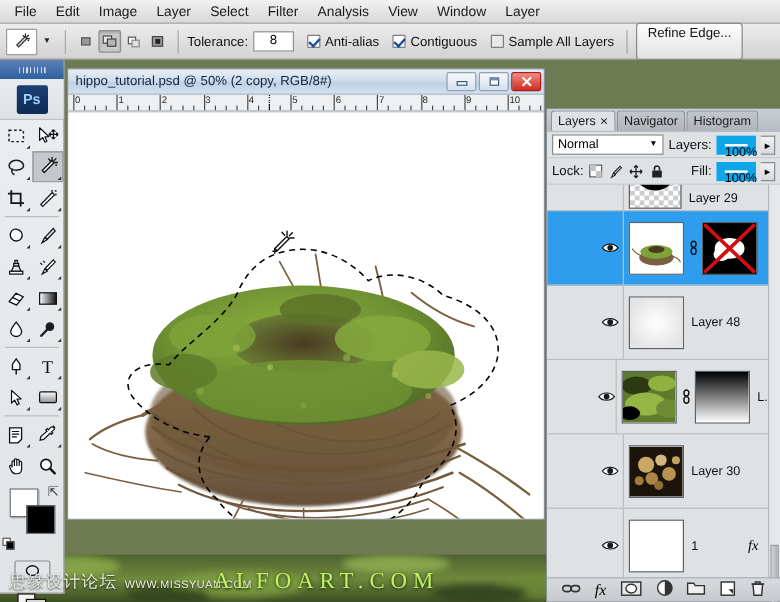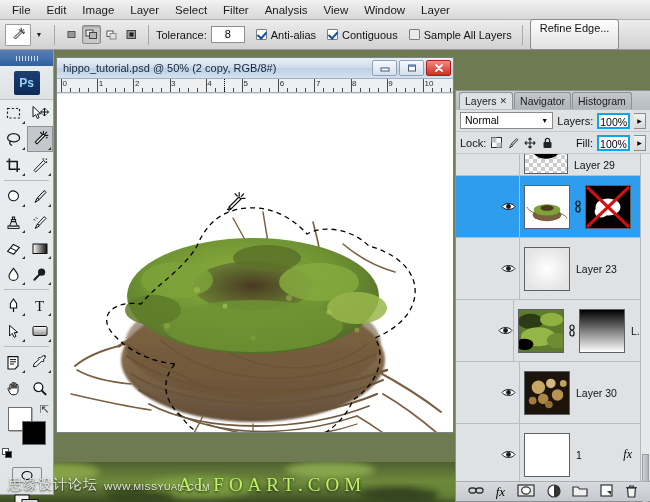--- a/index.html
+++ b/index.html
@@ -192,21 +192,21 @@
     padding: 0 4px; gap: 4px; border-bottom: 1px solid #c4c8cc;
     background: #dfe2e5;
   }
   .blend-select {
     width: 94px; height: 17px; background: #fff; border: 1px solid #8b8b8b;
     font-size: 10.5px; line-height: 15px; padding-left: 4px; color: #000;
     display: flex; align-items: center; position: relative;
   }
   .blend-select .ar { position: absolute; right: 4px; font-size: 7px; }
   .pct {
-    width: 33px; height: 16px; background: #fff; border: 2px solid #0ea5e9;
+    width: 33px; height: 16px; background: #fff; border: 7px solid #0ea5e9;
     font-size: 10.5px; text-align: center; line-height: 14px;
   }
   .mini-arrow {
     width: 12px; height: 16px; border: 1px solid #8b8b8b; border-left: none;
     background: linear-gradient(180deg,#f2f2f2,#d9d9d9);
     display: flex; align-items: center; justify-content: center; font-size: 6px;
   }
   .locks { display: flex; align-items: center; gap: 5px; }
   .lock-ic { width: 12px; height: 12px; display: flex; align-items: center;
     justify-content: center; }
@@ -885,21 +885,21 @@
               <defs>
                   <radialGradient id="wg" cx=".5" cy=".5" r=".55">
                 <stop offset="0" stop-color="#fff"></stop>
                     <stop offset="1" stop-color="#e4e4e4"></stop>
               </radialGradient>
                 </defs>
               <rect width="46" height="44" fill="url(#wg)"></rect>
             </svg>
           </div>
         </div>
-        <span class="lname">Layer 23</span>
+        <span class="lname">Layer 48</span>
       </div>
 
       <div class="lrow">
         <div class="eye-cell">
           <svg width="15" height="11" viewBox="0 0 15 11">
             <path d="M1 5.5 C4 1.5 11 1.5 14 5.5 C11 9.5 4 9.5 1 5.5 Z" fill="#fff" stroke="#1a1a1a" stroke-width="1"></path>
             <circle cx="7.5" cy="5.5" r="2.4" fill="#1a1a1a"></circle>
           </svg>
         </div>
         <div class="thumbwrap">

